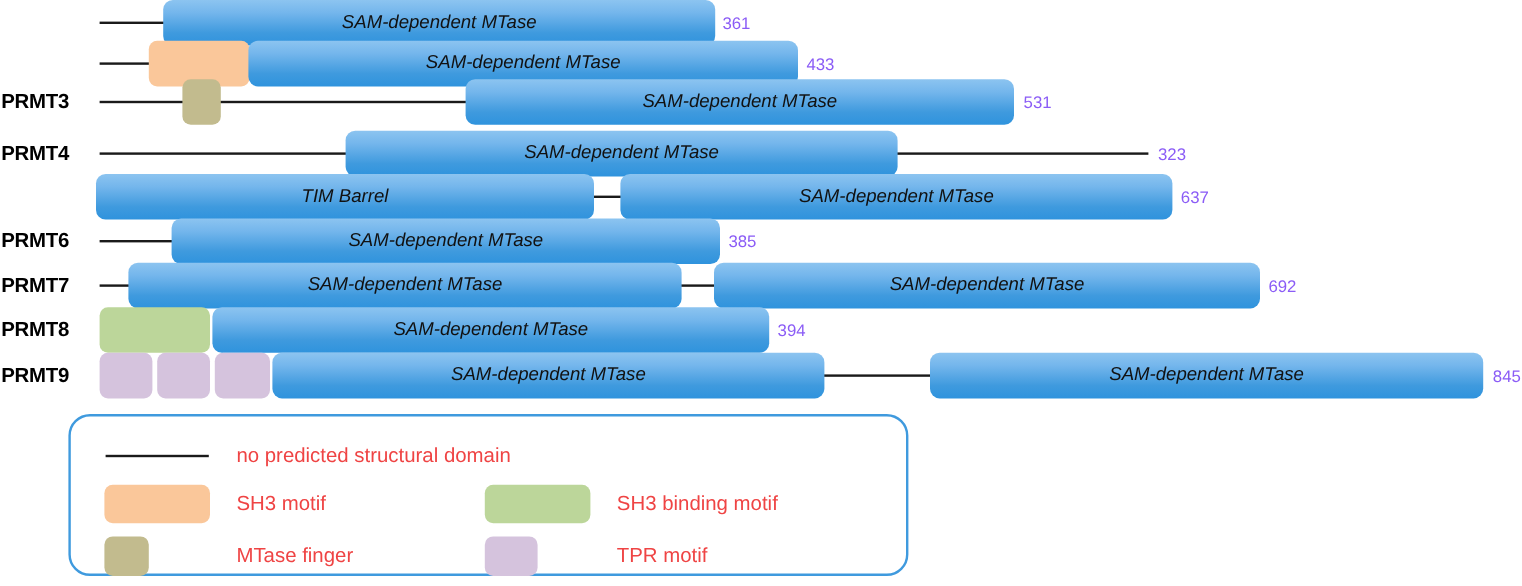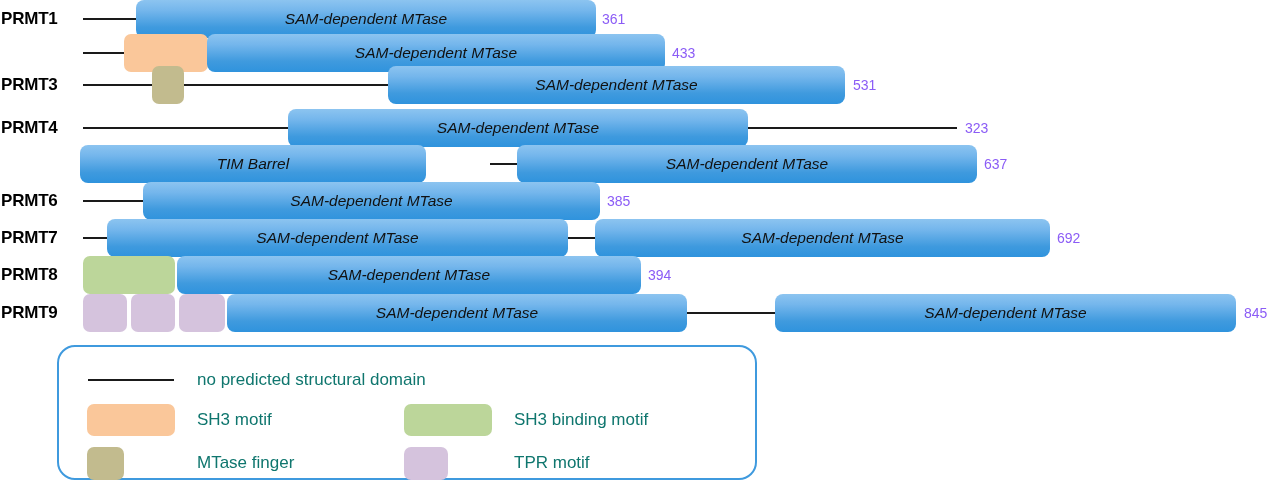--- a/index.html
+++ b/index.html
@@ -63,31 +63,30 @@
     position:absolute;
     left:57px;top:345px;width:700px;height:135px;
     border:2px solid #3f9ade;border-radius:18px;
     background:#fff;box-sizing:border-box;
   }
   .lg-line{
     position:absolute;height:2px;background:#1a1a1a;
   }
   .lg-sw{position:absolute;border-radius:7px;}
   .lg-txt{
-    position:absolute;font-size:17px;color:#0f766e;white-space:nowrap;
+    position:absolute;font-size:17px;color:#ef4444;white-space:nowrap;
     height:24px;display:flex;align-items:center;
   }
 </style>
 </head>
 <body>
 
 <div id="stage">
 
   <div class="row" style="top:0px">
-    <div class="row-label">PRMT1</div>
     <div class="backbone" style="left:83px;width:60px"></div>
     <div class="dom mtase" style="left:136px;width:460px">SAM-dependent MTase</div>
     <div class="len" style="left:602px">361</div>
   </div>
 
   <div class="row" style="top:34px">
     <div class="backbone" style="left:83px;width:45px"></div>
     <div class="dom sh3" style="left:124px;width:84px"></div>
     <div class="dom mtase" style="left:207px;width:458px">SAM-dependent MTase</div>
     <div class="len" style="left:672px">433</div>
@@ -103,21 +102,21 @@
 
   <div class="row" style="top:109px">
     <div class="row-label">PRMT4</div>
     <div class="backbone" style="left:83px;width:874px"></div>
     <div class="dom mtase" style="left:288px;width:460px">SAM-dependent MTase</div>
     <div class="len" style="left:965px">323</div>
   </div>
 
   <div class="row" style="top:145px">
     <div class="backbone" style="left:490px;width:30px"></div>
-    <div class="dom tim" style="left:80px;width:346px">TIM Barrel</div>
+    <div class="dom tim" style="left:80px;width:415px">TIM Barrel</div>
     <div class="dom mtase" style="left:517px;width:460px">SAM-dependent MTase</div>
     <div class="len" style="left:984px">637</div>
   </div>
 
   <div class="row" style="top:182px">
     <div class="row-label">PRMT6</div>
     <div class="backbone" style="left:83px;width:62px"></div>
     <div class="dom mtase" style="left:143px;width:457px">SAM-dependent MTase</div>
     <div class="len" style="left:607px">385</div>
   </div>

